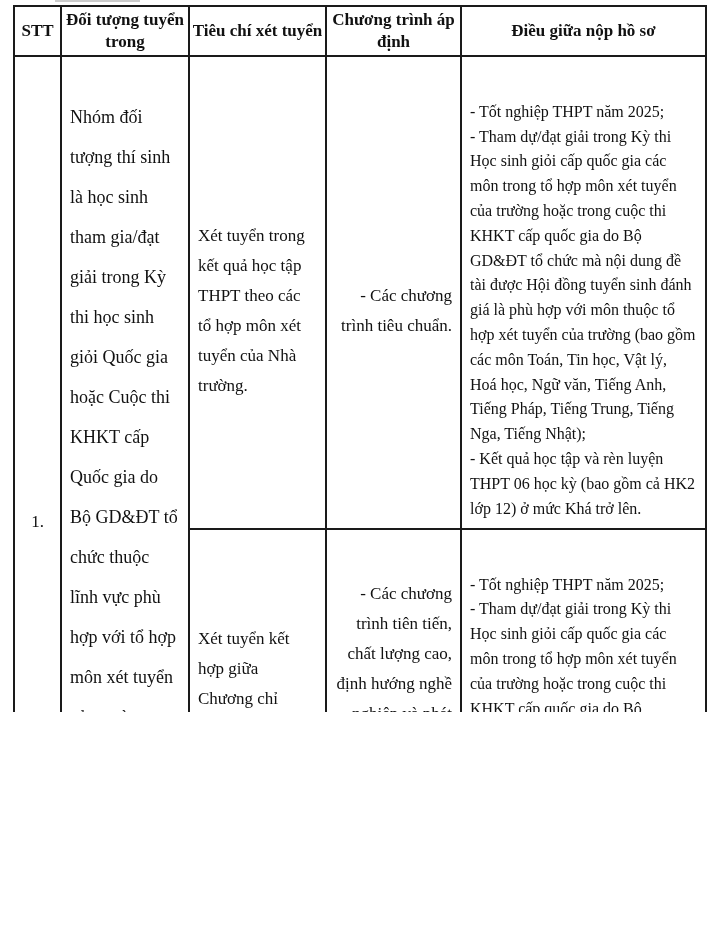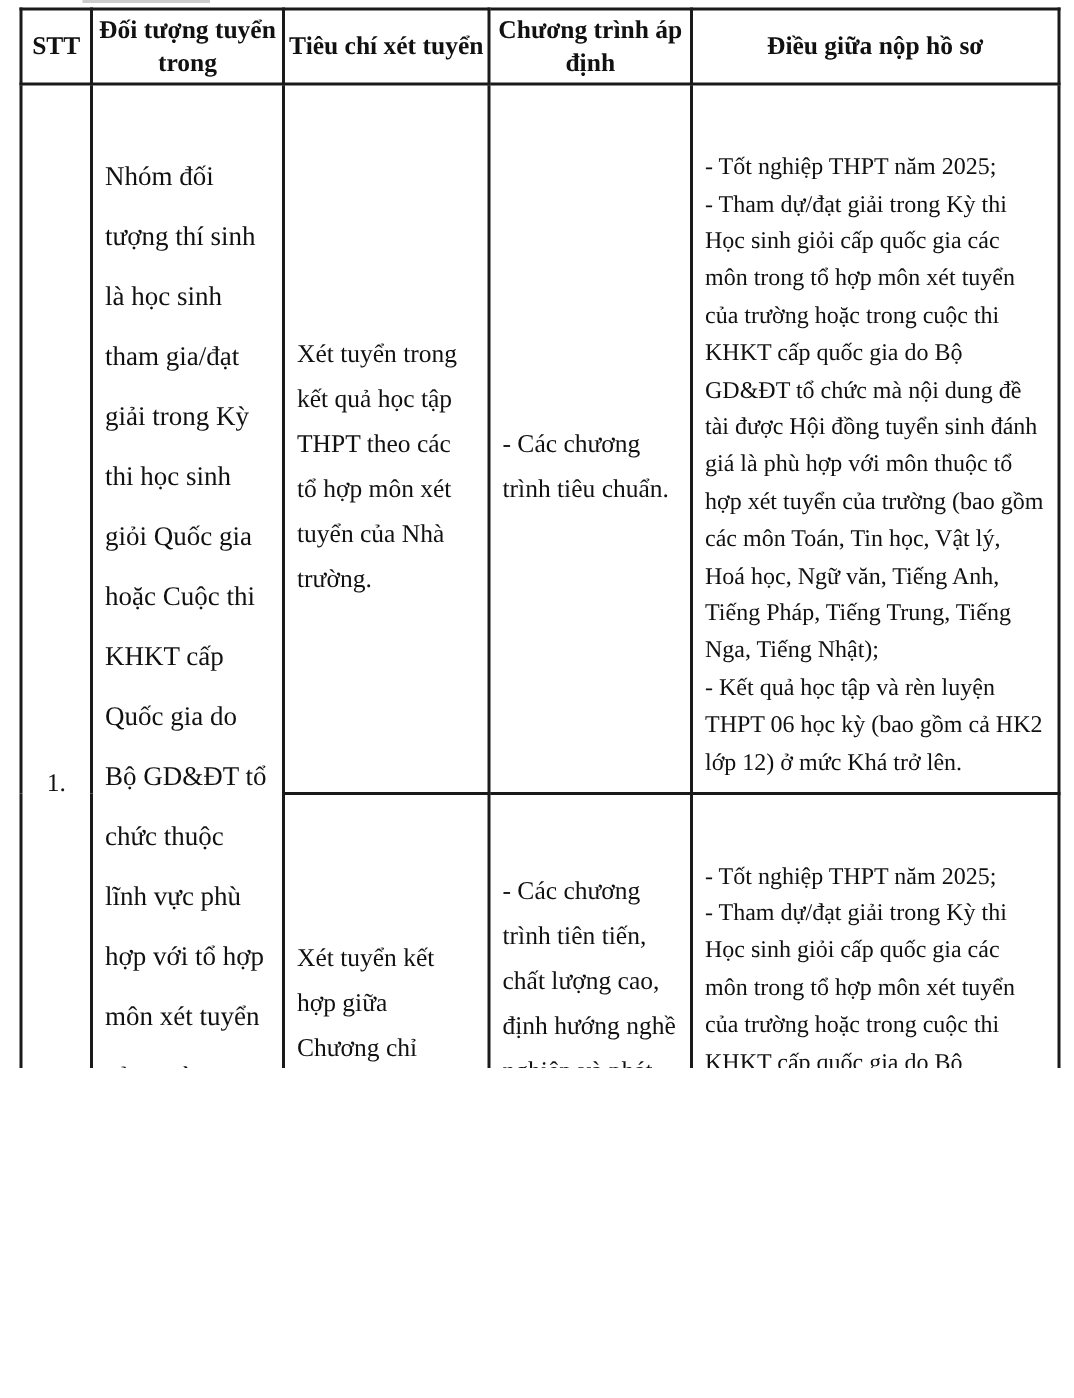--- a/index.html
+++ b/index.html
@@ -54,20 +54,21 @@
   td.tieuchi .cellwrap {
     font-size: 17px;
     line-height: 30px;
     max-height: 440px;
   }
   td.chuongtrinh .cellwrap {
     font-size: 17px;
     line-height: 30px;
     white-space: pre-line;
     max-height: 440px;
+    text-align: right;
   }
   td.dieukien {
     vertical-align: top;
   }
   td.dieukien .cellwrap {
     font-size: 16px;
     line-height: 24.8px;
     white-space: pre-line;
   }
   tr.subrow-1 td { height: 456px; }

